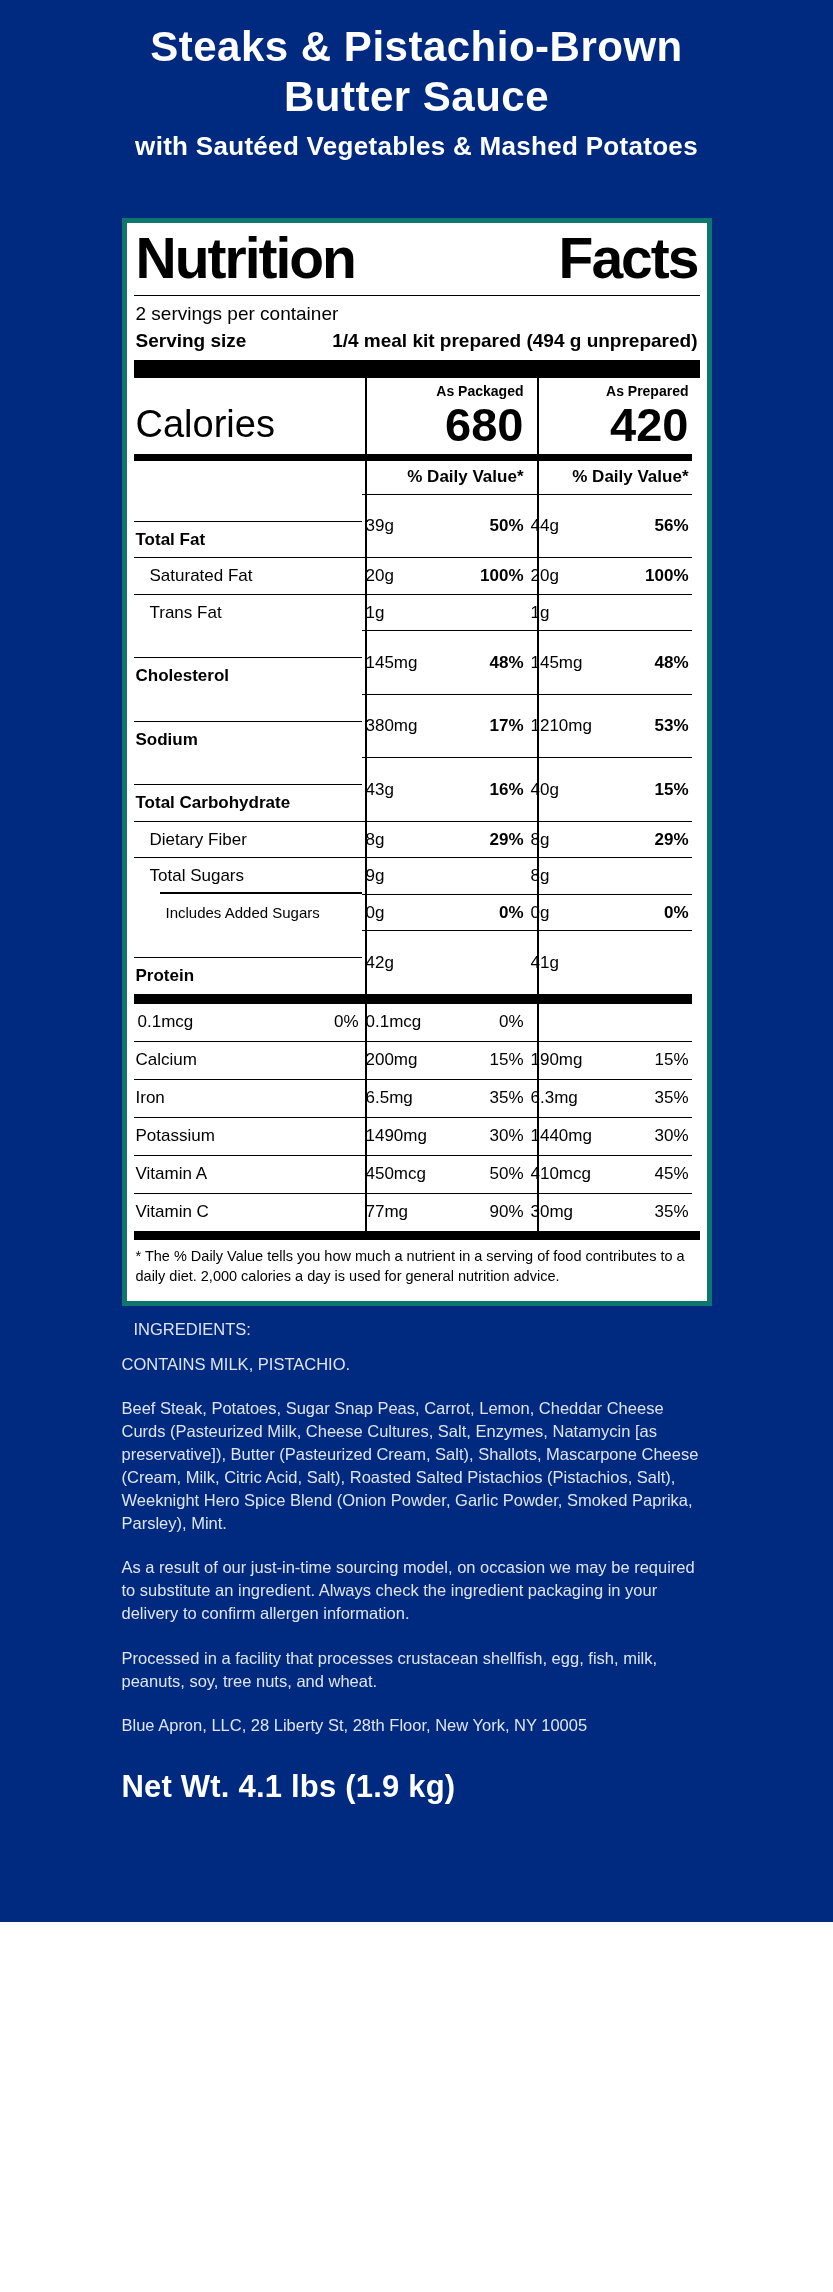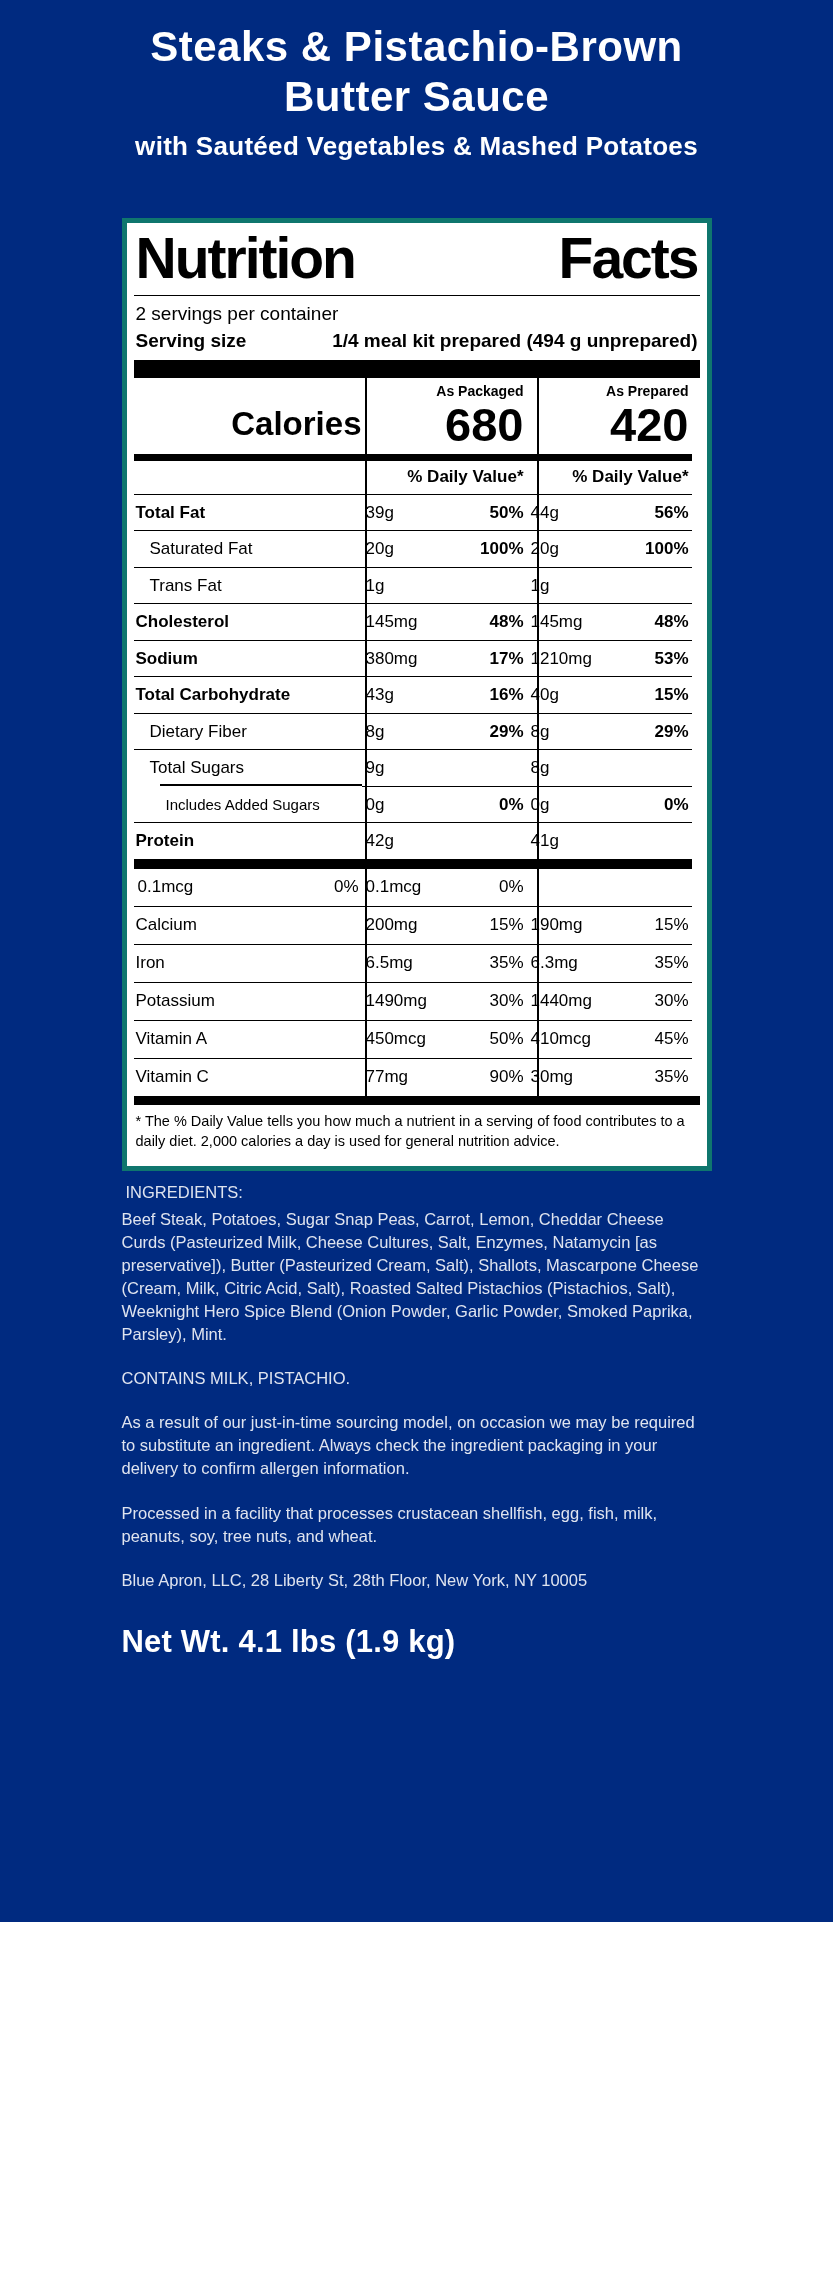--- a/index.html
+++ b/index.html
@@ -44,53 +44,53 @@
   .vline{position:absolute;top:0;bottom:0;width:2px;background:#000;}
   .vline1{left:231px;}
   .vline2{left:403px;}
   .grid{
     display:grid;
     grid-template-columns:228px 165px 165px;
   }
   .hdr-row{padding-top:5px;}
   .hdr-cell{font-size:14px;font-weight:bold;text-align:right;padding-right:3px;}
   .cal-row{align-items:center;padding:2px 0 6px 0;}
-  .cal-label{font-size:33px;font-weight:bold;padding-left:2px;text-align:right;}
+  .cal-label{font-size:38px;font-weight:normal;padding-left:2px;}
   .cal-num{font-size:47px;font-weight:bold;text-align:right;padding-right:3px;line-height:1;}
   .medbar .seg{height:7px;background:#000;}
   .dv-row{padding:6px 0 7px 0;}
   .dv-cell{font-size:17px;font-weight:bold;text-align:right;padding-right:3px;}
   .row .cell{
     border-top:1.5px solid #000;
     min-height:35.5px;
     display:flex;align-items:center;
     font-size:17px;
   }
   .row .name{padding-left:2px;}
-  .row .name.b{font-weight:bold;}
+  .row .name.b{font-weight:bold;margin-top:27px;}
   .row .name.i1{padding-left:16px;}
   .row .name.i2{padding-left:32px;font-size:15px;}
   .row .name.ib{border-top:none;position:relative;}
   .row .name.ib::before{
     content:"";position:absolute;top:-1.5px;left:26px;right:0;height:1.5px;background:#000;
   }
   .row .val{justify-content:space-between;padding:0 3px 0 4px;}
   .row .val b{font-weight:bold;}
   .row.first .cell{border-top:none;}
   .row.vit .cell{min-height:37px;}
   .footnote{
     font-size:14.5px;line-height:1.4;padding:6px 2px 4px 2px;
   }
   
   .info{
     width:590px;margin:10px auto 0 auto;
     color:#dfe4ef;font-size:16.5px;line-height:1.4;
   }
   .info p{margin:0 0 21px 0;}
-  .info .ing-title{margin:4px;}
+  .info .ing-title{margin:12px;}
   .net-wt{
     width:590px;margin:32px auto 0 auto;
     color:#ffffff;font-size:31px;font-weight:bold;letter-spacing:0.2px;
   }
 </style>
 </head>
 <body>
 
 <div class="page">
 
@@ -340,22 +340,22 @@
           </div>
       </div>
     </div>
 
     <div class="bar-bottom"></div>
     <div class="footnote">* The % Daily Value tells you how much a nutrient in a serving of food contributes to a daily diet. 2,000 calories a day is used for general nutrition advice.</div>
   </div>
 
   <div class="info">
     <p class="ing-title">INGREDIENTS:</p>
+    <p>CONTAINS MILK, PISTACHIO.</p>
     <p>Beef Steak, Potatoes, Sugar Snap Peas, Carrot, Lemon, Cheddar Cheese Curds (Pasteurized Milk, Cheese Cultures, Salt, Enzymes, Natamycin [as preservative]), Butter (Pasteurized Cream, Salt), Shallots, Mascarpone Cheese (Cream, Milk, Citric Acid, Salt), Roasted Salted Pistachios (Pistachios, Salt), Weeknight Hero Spice Blend (Onion Powder, Garlic Powder, Smoked Paprika, Parsley), Mint.</p>
-    <p>CONTAINS MILK, PISTACHIO.</p>
     <p>As a result of our just-in-time sourcing model, on occasion we may be required to substitute an ingredient. Always check the ingredient packaging in your delivery to confirm allergen information.</p>
     <p>Processed in a facility that processes crustacean shellfish, egg, fish, milk, peanuts, soy, tree nuts, and wheat.</p>
     <p>Blue Apron, LLC, 28 Liberty St, 28th Floor, New York, NY 10005</p>
   </div>
 
   <div class="net-wt">Net Wt. 4.1 lbs (1.9 kg)</div>
 
 </div>
 
 </body></html>

